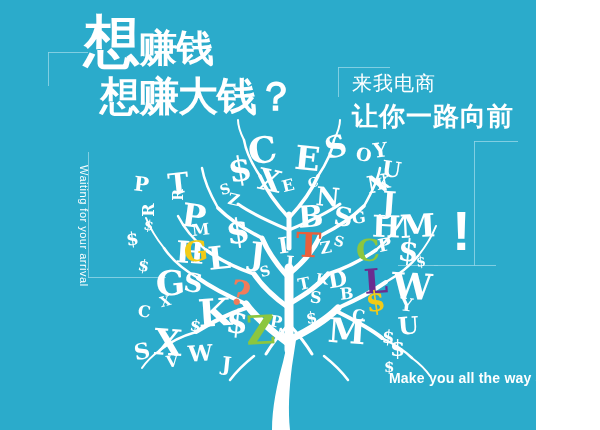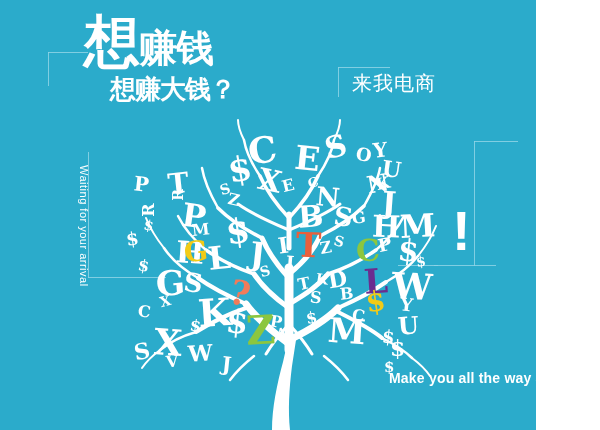--- a/index.html
+++ b/index.html
@@ -40,21 +40,21 @@
   
   #headline{
     position:absolute;left:84px;top:14px;width:290px;
     color:#ffffff;line-height:1;
     font-family:"DejaVu Sans","Liberation Sans",sans-serif;
     font-weight:bold;
   }
   #hl-line1{white-space:nowrap;}
   #hl-big{font-size:56px;letter-spacing:-1px;}
   #hl-small{font-size:38px;letter-spacing:-1px;vertical-align:baseline;}
-  #hl-line2{font-size:26px;letter-spacing:-1px;margin-top:6px;margin-left:26px;white-space:nowrap;}
+  #hl-line2{font-size:40px;letter-spacing:-1px;margin-top:6px;margin-left:16px;white-space:nowrap;}
 
   
   #vert-text{
     position:absolute;left:78px;top:165px;
     color:#ffffff;font-size:11px;letter-spacing:.5px;
     writing-mode:vertical-rl;
     white-space:nowrap;
   }
 
   
@@ -114,20 +114,21 @@
     <div id="hl-line1">
       <span id="hl-big">想</span><span id="hl-small">赚钱</span>
     </div>
     <div id="hl-line2">想赚大钱？</div>
   </div>
 
   <div id="vert-text">Waiting for your arrival</div>
 
   <div id="right-block">
     <div id="rb-line1">来我电商</div>
+    <div id="rb-line2">让你一路向前</div>
   </div>
 
   <div id="excl">!</div>
 
   <div id="tagline">Make you all the way arrival</div>
 
   <div id="tree">
     <svg viewBox="0 0 340 312">
       <g fill="none" stroke="#ffffff" stroke-linecap="round" stroke-linejoin="round">
 

